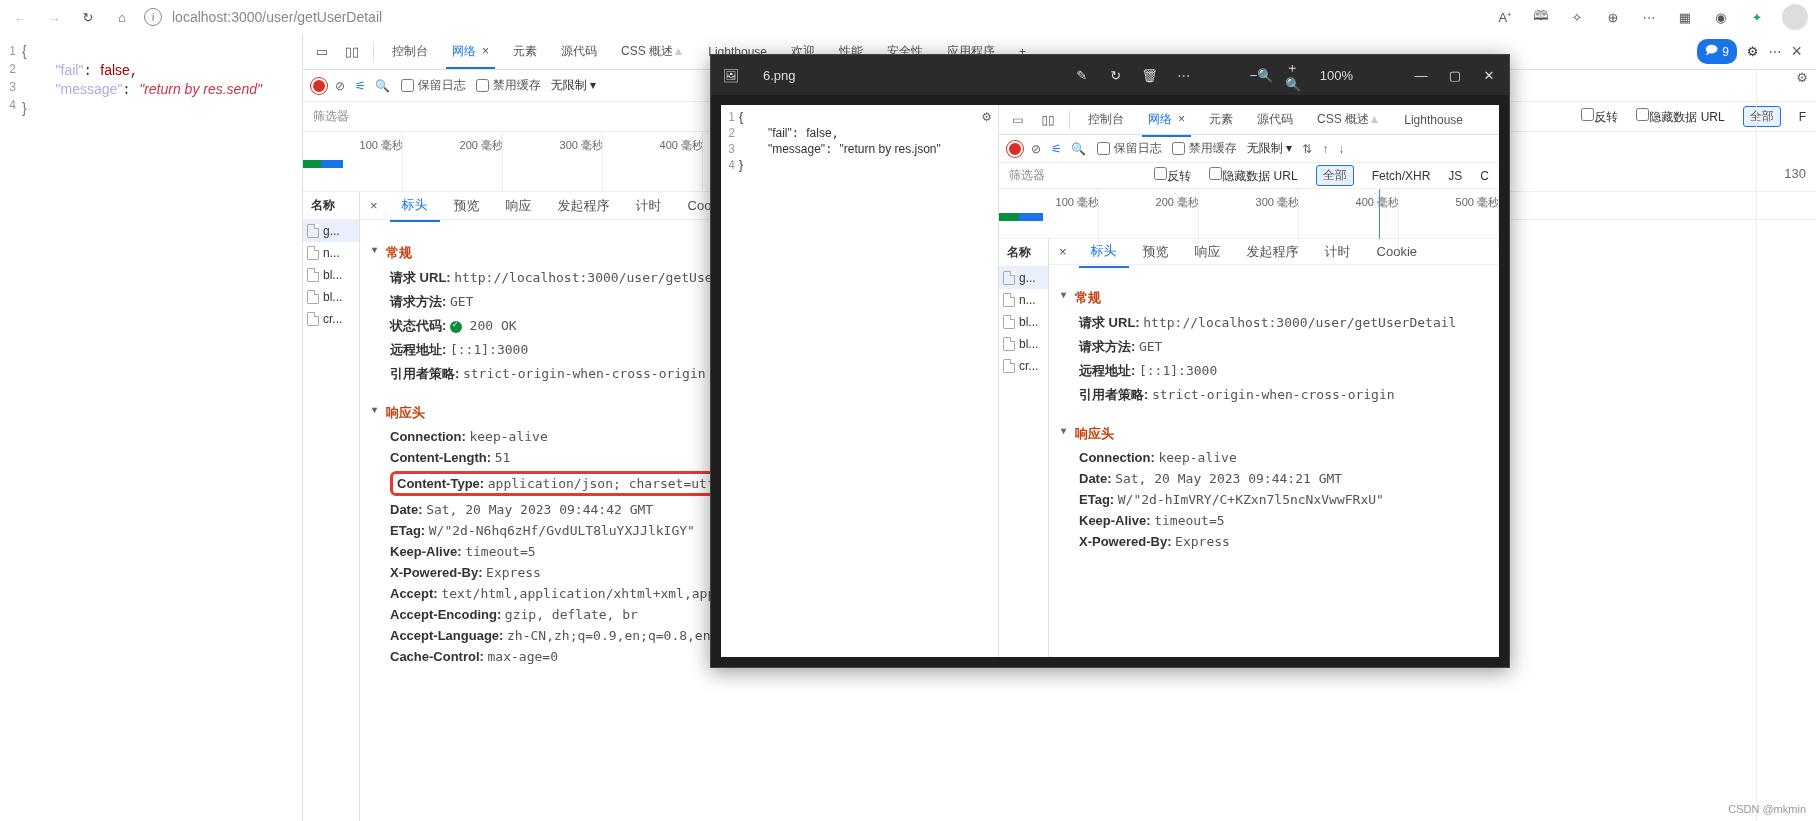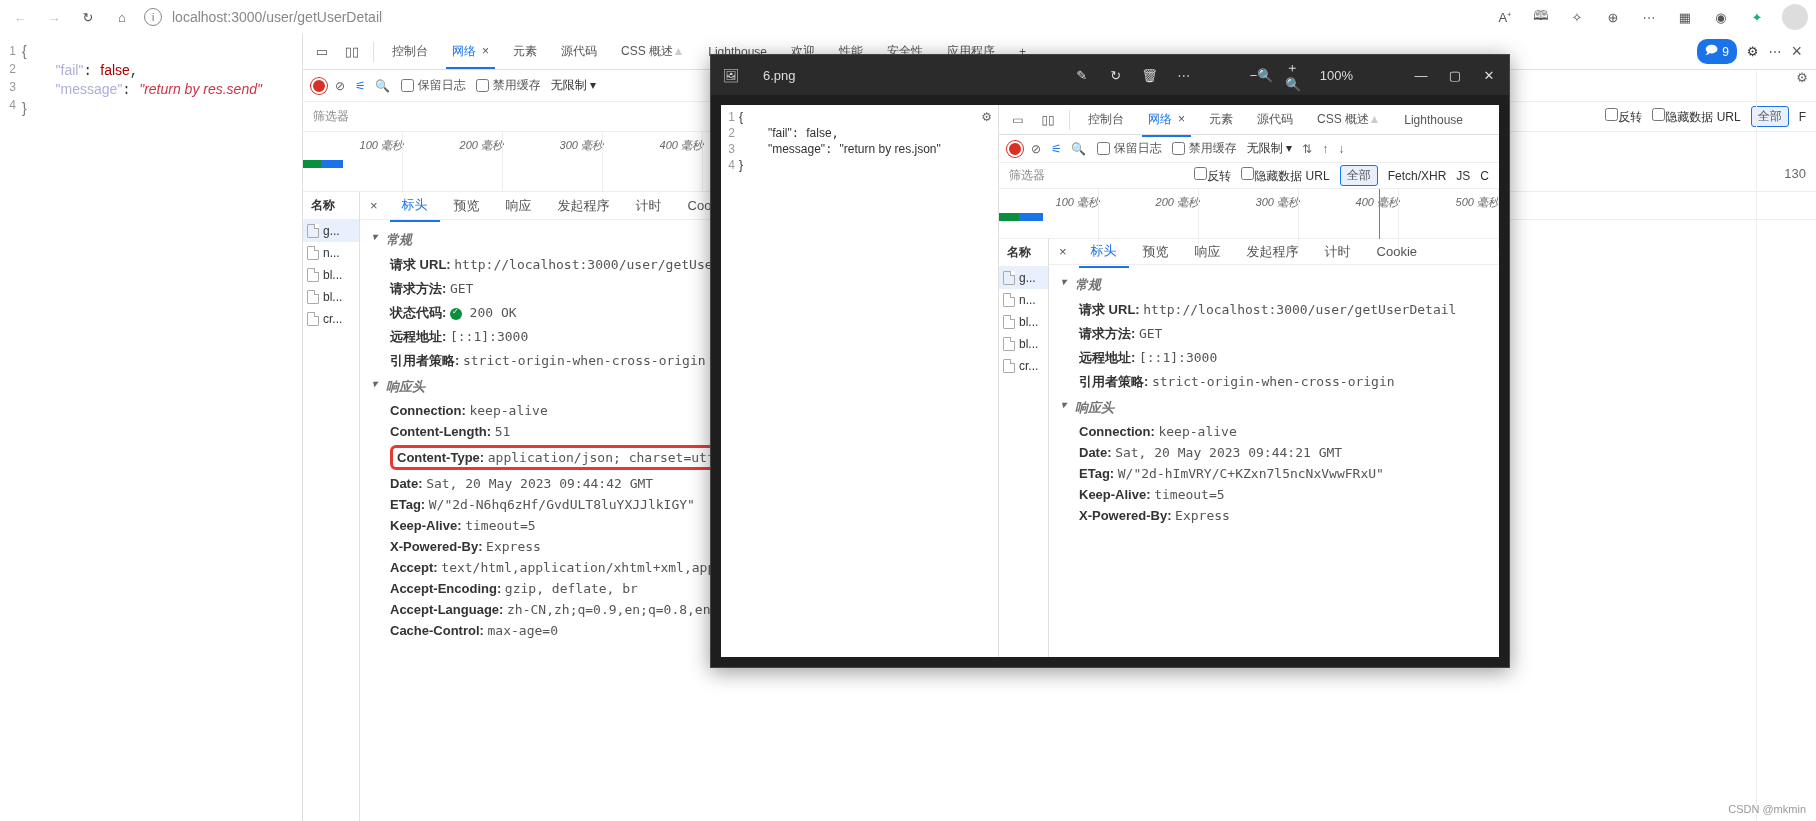--- a/index.html
+++ b/index.html
@@ -43,28 +43,28 @@
 
 
 .nw-toolbar { height: 32px; display: flex; align-items: center; gap: 10px; padding: 0 10px; border-bottom: 1px solid #eee; font-size: 12px; }
 .rec-btn { width: 12px; height: 12px; border: 2px solid #d93025; border-radius: 50%; background: #d93025; box-shadow: 0 0 0 2px #fff, 0 0 0 3px #d93025; }
 .nw-ic { color: #666; display: flex; align-items: center; }
 .funnel-ic { color: #1a73e8; }
 .nw-toolbar label { display: flex; align-items: center; gap: 4px; color: #555; }
 .nw-toolbar input[type=checkbox] { width: 13px; height: 13px; }
 
 
-.nw-filter { height: 30px; display: flex; align-items: center; gap: 10px; padding: 0 10px; border-bottom: 1px solid #eee; font-size: 12px; }
+.nw-filter { height: 30px; display: flex; align-items: center; gap: 18px; padding: 0 10px; border-bottom: 1px solid #eee; font-size: 12px; }
 .nw-filter .filter-input { color: #888; }
 .pill { border: 1px solid #ccc; padding: 1px 6px; border-radius: 3px; color: #555; }
 .pill.active { background: #e8f0fe; border-color: #1a73e8; text-align: center; }
 
 
 .nw-timeline { height: 60px; border-bottom: 1px solid #eee; position: relative; font-size: 11px; color: #666; }
-.tl-marks { display: flex; font-style: italic; }
+.tl-marks { display: flex; }
 .tl-mark { width: 100px; text-align: right; padding-top: 6px; position: relative; }
 .tl-mark::after { content: ""; position: absolute; right: 0; top: 0; width: 1px; height: 60px; background: #eee; }
 .tl-bar { position: absolute; height: 8px; top: 28px; }
 .tl-bar.green { background: #0a8f3f; }
 .tl-bar.blue { background: #1a73e8; }
 
 
 .nw-body { flex: 1; display: flex; overflow: hidden; }
 .nw-names { width: 57px; border-right: 1px solid #e0e0e0; }
 .nw-names .hdr { height: 28px; display: flex; align-items: center; padding: 0 8px; font-weight: bold; border-bottom: 1px solid #eee; font-size: 12px; }
@@ -72,21 +72,21 @@
 .nw-row.sel { background: #e8f0fe; }
 .file-ic { width: 12px; height: 14px; border: 1px solid #aaa; border-radius: 1px; position: relative; }
 .file-ic::after { content: ""; position: absolute; right: -1px; top: -1px; width: 4px; height: 4px; background: #fff; border-left: 1px solid #aaa; border-bottom: 1px solid #aaa; }
 
 .nw-detail { flex: 1; overflow-y: auto; font-size: 13px; }
 .det-tabs { height: 28px; display: flex; align-items: center; border-bottom: 1px solid #eee; gap: 2px; }
 .det-tabs .close { padding: 0 10px; color: #555; cursor: pointer; }
 .det-tab { padding: 6px 12px; color: #555; cursor: pointer; }
 .det-tab.active { color: #1a73e8; border-bottom: 2px solid #1a73e8; }
 .det-section { padding: 6px 12px; }
-.det-section .sec-hdr { font-weight: bold; margin: 5px 0 4px; color: #737373; position: relative; padding-left: 14px; font-style: italic; }
+.det-section .sec-hdr { font-weight: bold; margin: 18px 0 4px; color: #c2410c; position: relative; padding-left: 14px; }
 .det-section .sec-hdr::before { content: "▾"; position: absolute; left: 0; font-size: 10px; color: #666; }
 .det-row { padding: 3px 0 3px 18px; font-size: 13px; }
 .det-row .lbl { font-weight: bold; }
 .det-row .val { font-family: Consolas, monospace; color: #555; }
 .status-dot { display: inline-block; width: 12px; height: 12px; background: #0a8f3f; border-radius: 50%; vertical-align: middle; margin-right: 4px; position: relative; }
 .status-dot::after { content: "✓"; color: #fff; font-size: 8px; position: absolute; left: 2px; top: -1px; }
 .highlight-box { border: 3px solid #e53935; border-radius: 6px; padding: 2px 4px; display: inline-block; }
 
 
 .img-viewer { position: absolute; left: 710px; top: 54px; width: 800px; height: 614px; background: #2b2b2b; border: 1px solid #444; box-shadow: 0 4px 20px rgba(0,0,0,0.4); z-index: 100; display: flex; flex-direction: column; }

